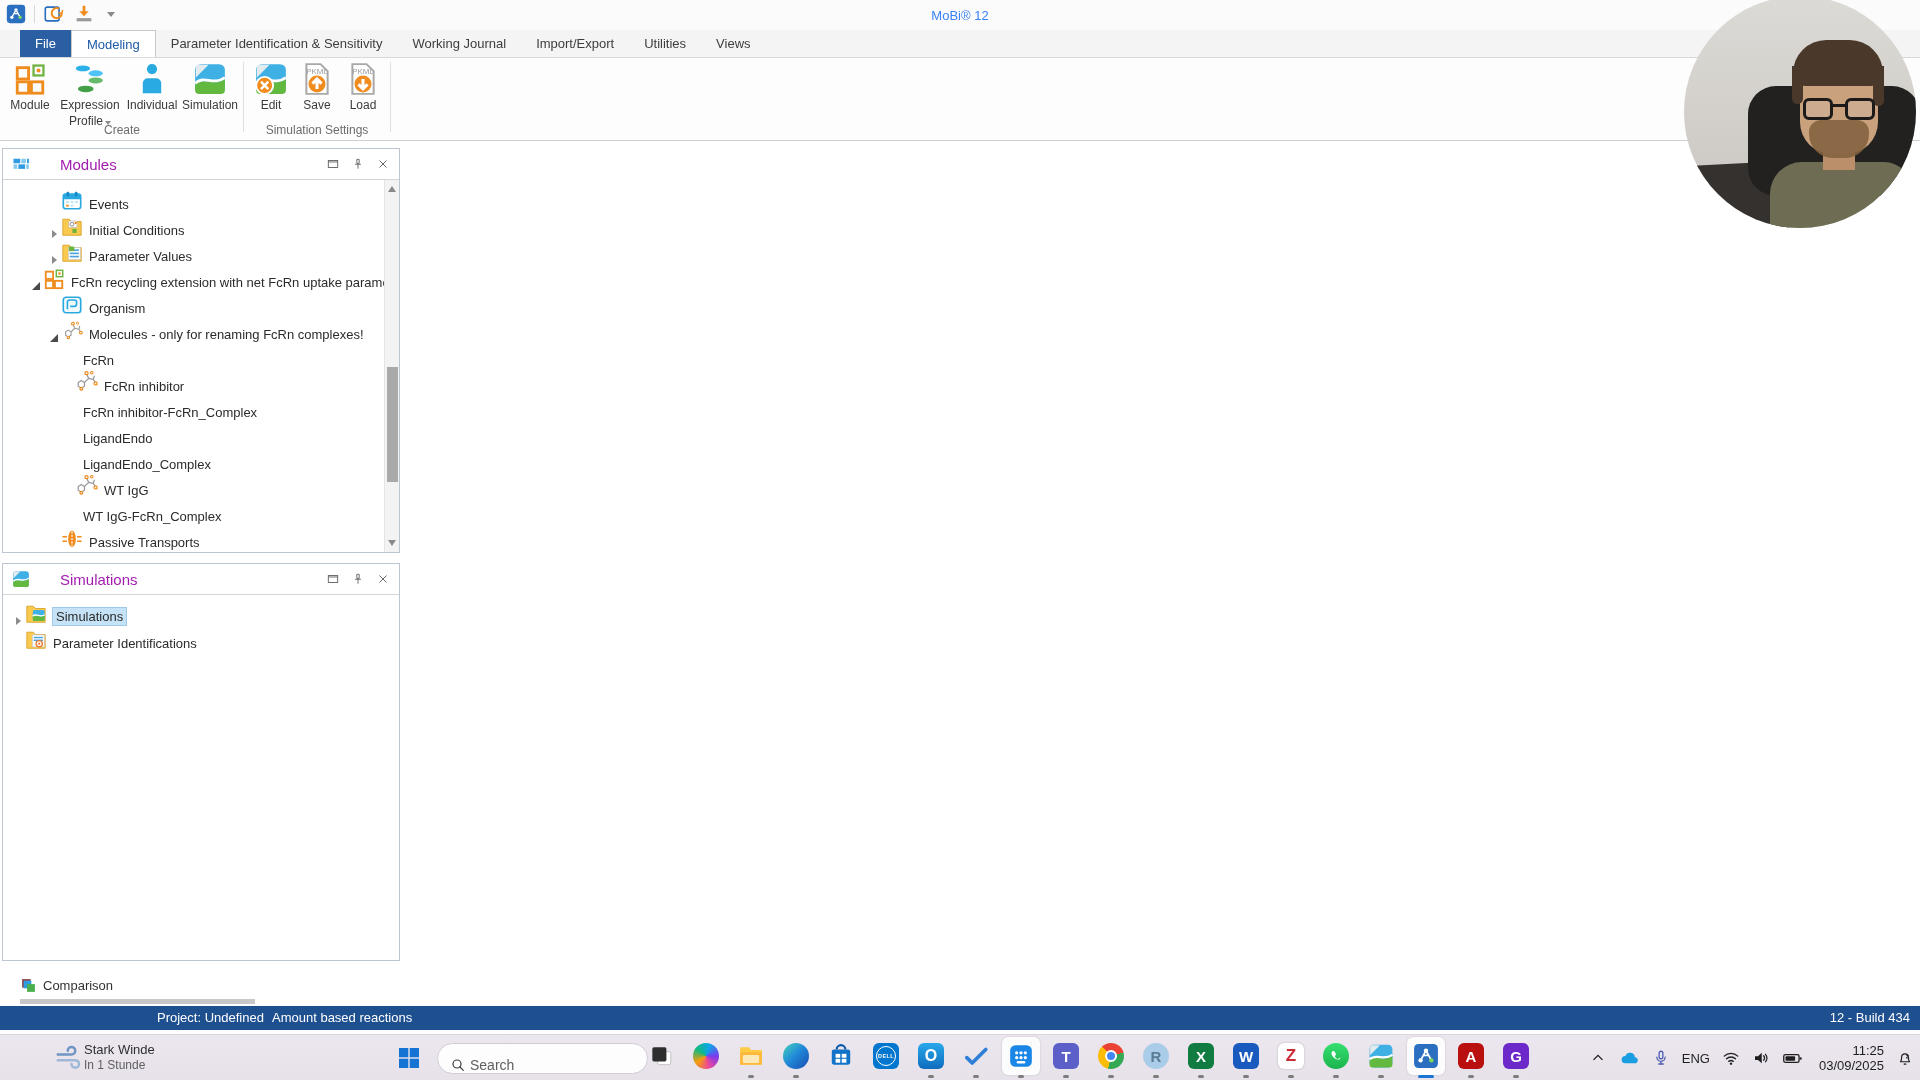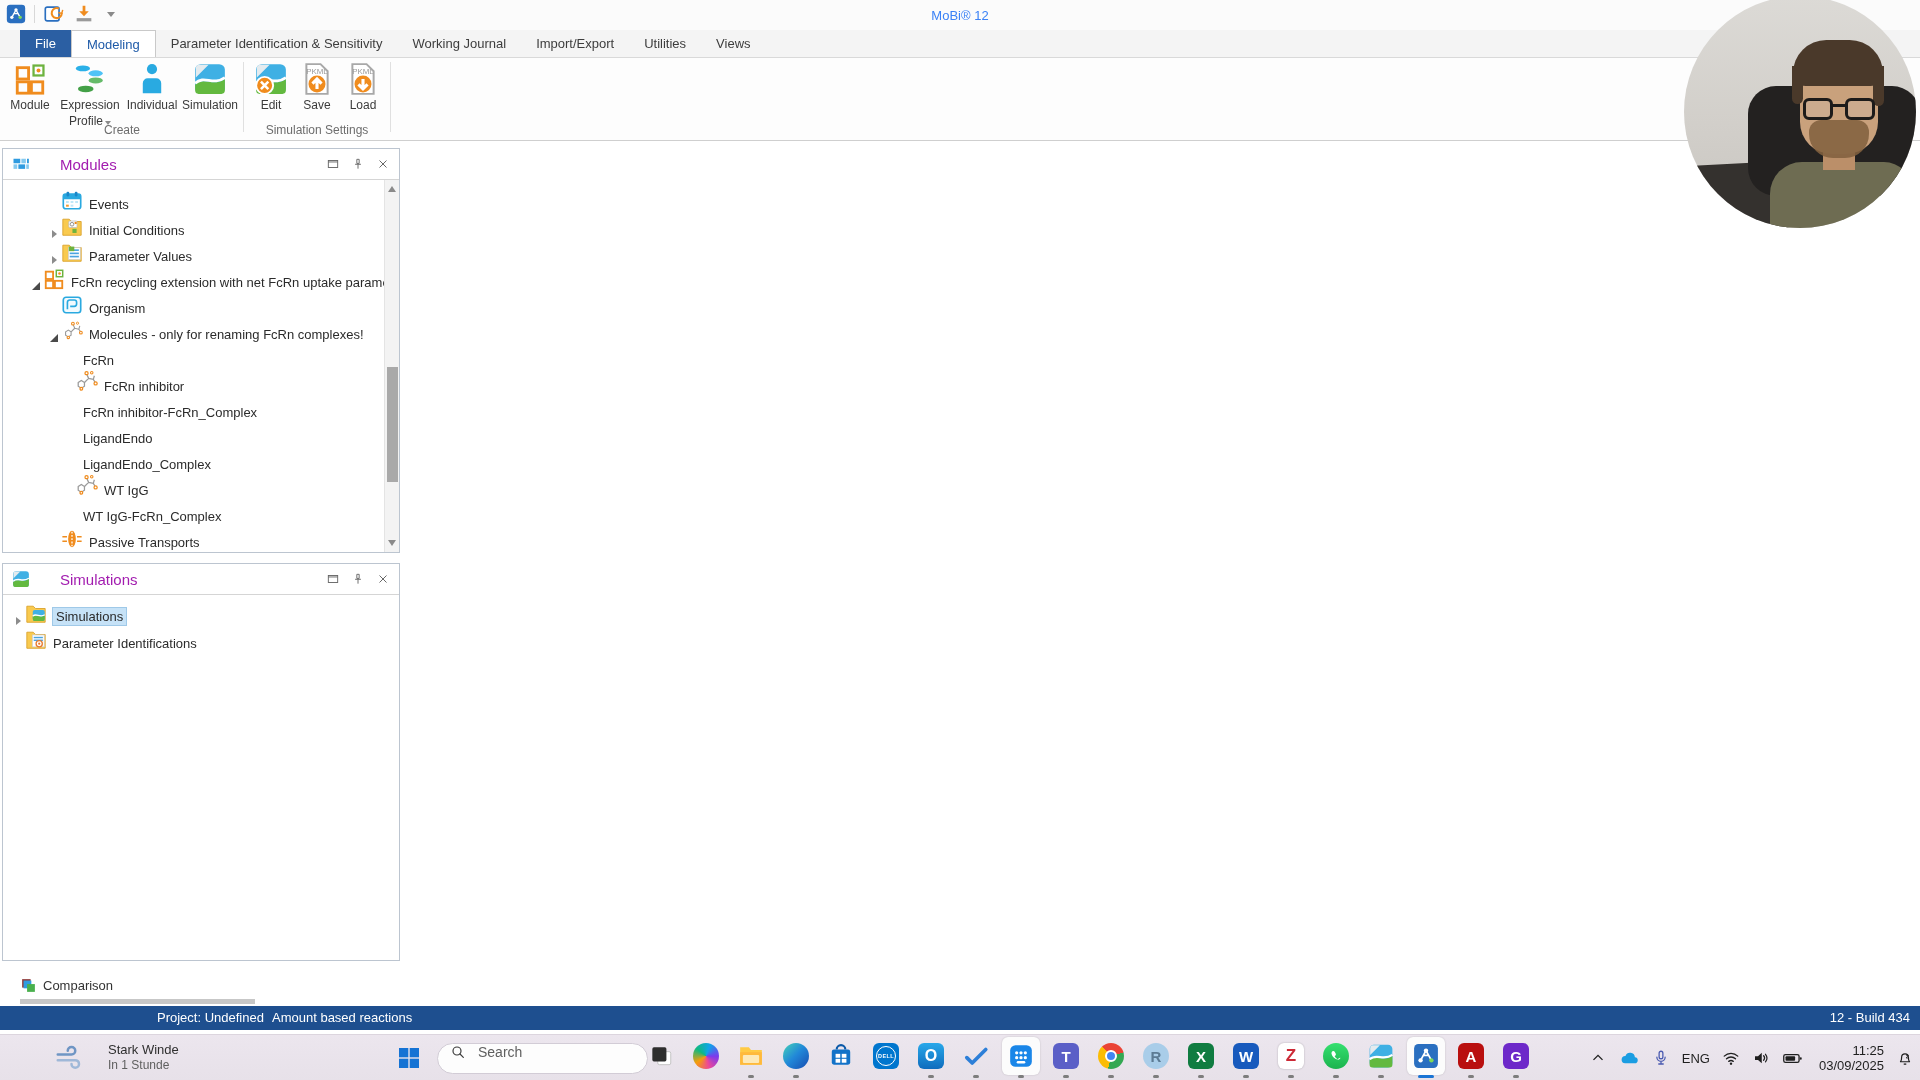--- a/index.html
+++ b/index.html
@@ -77,28 +77,28 @@
   .comptab { position:absolute; left:20px; top:977px; display:flex; align-items:center; gap:6px;
              font-size:13px; color:#333; }
   .compbar { position:absolute; left:20px; top:999px; width:235px; height:5px; background:#c7c7c7; }
   .statusbar { position:absolute; left:0; top:1006px; width:1920px; height:24px; background:#1e4f8f;
                color:#fff; font-size:13px; }
   .statusbar .st { position:absolute; top:4px; }
 
   
   .taskbar { position:absolute; left:0; top:1034px; width:1920px; height:46px;
              background:linear-gradient(180deg,#ece6ee,#e7e1e9); border-top:1px solid #dcd5de; }
-  .weather { position:absolute; left:54px; top:7px; display:flex; gap:24px; }
+  .weather { position:absolute; left:54px; top:7px; display:flex; gap:0; }
   .wico { width:30px; height:30px; }
   .wt1 { font-size:13px; color:#2f2f2f; }
   .wt2 { font-size:12px; color:#5f5f5f; margin-top:1px; }
   .startbtn { position:absolute; left:397px; top:11px; width:24px; height:24px; }
   .searchpill { position:absolute; left:437px; top:8px; width:211px; height:31px; border-radius:16px;
-                background:#fdfdfd; border:1px solid #d2ccd6; display:flex; align-items:flex-start;
-                padding:0 12px; gap:12px; }
+                background:#fdfdfd; border:1px solid #d2ccd6; display:flex; align-items:flex-end;
+                padding:0 12px; gap:4px; }
   .searchpill svg { width:16px; height:16px; flex:none; }
   .searchpill input { border:none; outline:none; background:transparent; font-size:14px; color:#444;
                       width:100%; font-family:inherit; }
   .searchpill input::placeholder { color:#5f5f5f; }
   .apps { position:absolute; left:648px; top:8px; display:flex; gap:19px; }
   .app { position:relative; width:26px; height:26px; flex:none; }
   .app svg { width:26px; height:26px; display:block; position:relative; }
   .tile { position:absolute; inset:-6px; background:#fcfcfc; border-radius:6px;
           box-shadow:0 0 2px rgba(0,0,0,.18); }
   .ind { position:absolute; bottom:-9px; left:50%; transform:translateX(-50%); width:6px; height:3px;

